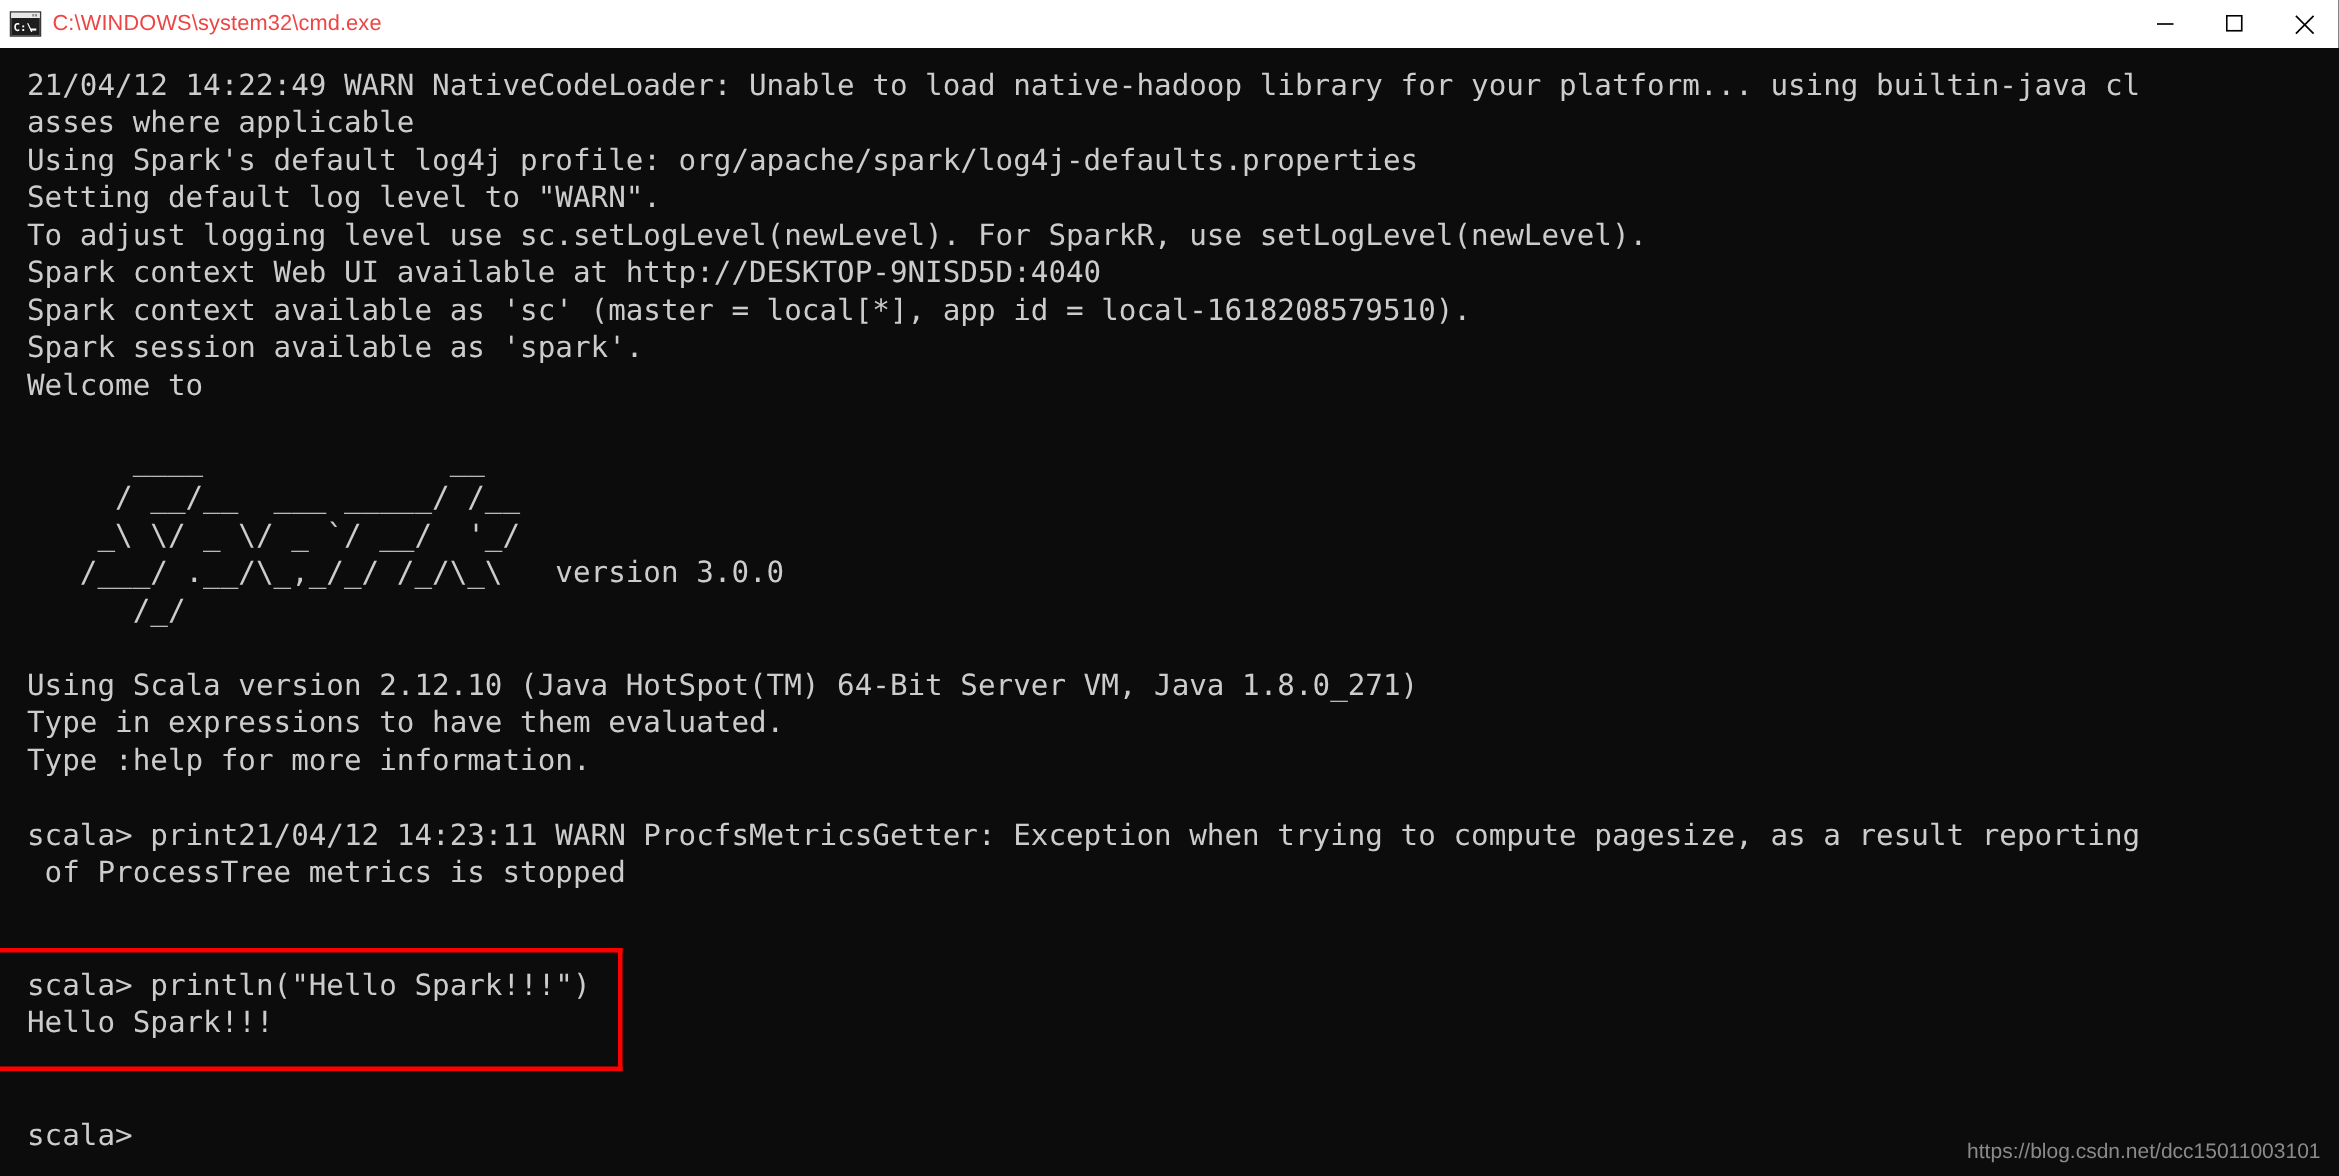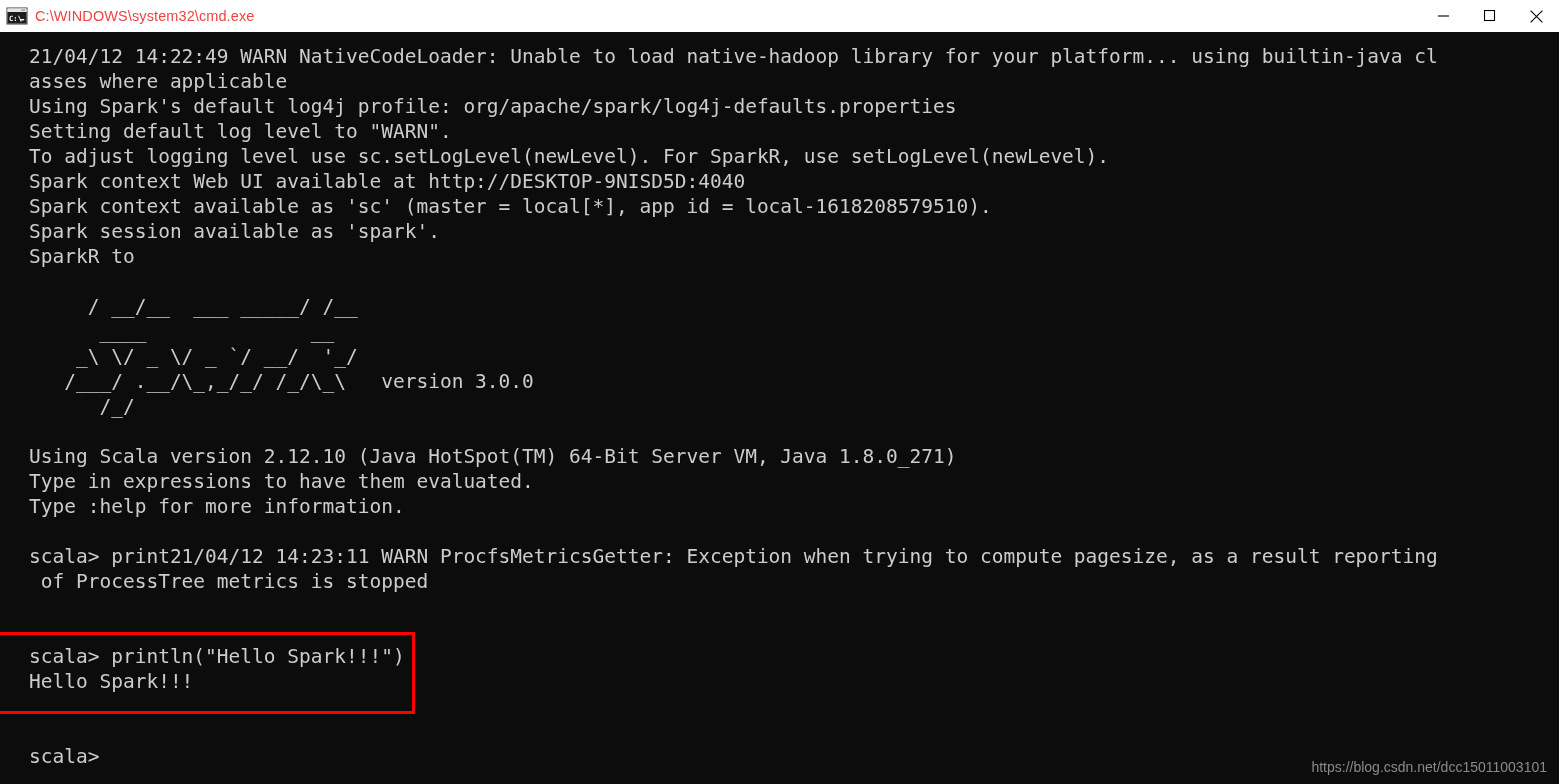--- a/index.html
+++ b/index.html
@@ -57,21 +57,21 @@
   
   .terminal {
     position: relative;
     width: 1559px;
     height: 752px;
     background: #0c0c0c;
     overflow: hidden;
   }
   .screen {
     position: absolute;
-    left: 17px;
+    left: 6px;
     top: 0;
     padding: 12px;
     margin: 0;
   }
   .line {
     font-family: "DejaVu Sans Mono", monospace;
     font-size: 19.5px;
     line-height: 25px;
     height: 25px;
     color: #cccccc;
@@ -143,24 +143,24 @@
 <div class="terminal">
   <div class="screen" id="screen">
       <div class="line">21/04/12 14:22:49 WARN NativeCodeLoader: Unable to load native-hadoop library for your platform... using builtin-java cl</div>
       <div class="line">asses where applicable</div>
       <div class="line">Using Spark's default log4j profile: org/apache/spark/log4j-defaults.properties</div>
       <div class="line">Setting default log level to "WARN".</div>
       <div class="line">To adjust logging level use sc.setLogLevel(newLevel). For SparkR, use setLogLevel(newLevel).</div>
       <div class="line">Spark context Web UI available at http://DESKTOP-9NISD5D:4040</div>
       <div class="line">Spark context available as 'sc' (master = local[*], app id = local-1618208579510).</div>
       <div class="line">Spark session available as 'spark'.</div>
-      <div class="line">SparkR to</div>
+      <div class="line">Welcome to</div>
       <div class="line blank"></div>
+      <div class="line">      ____              __</div>
       <div class="line">     / __/__  ___ _____/ /__</div>
-      <div class="line">      ____              __</div>
       <div class="line">    _\ \/ _ \/ _ `/ __/  '_/</div>
       <div class="line">   /___/ .__/\_,_/_/ /_/\_\   version 3.0.0</div>
       <div class="line">      /_/</div>
       <div class="line blank"></div>
       <div class="line">Using Scala version 2.12.10 (Java HotSpot(TM) 64-Bit Server VM, Java 1.8.0_271)</div>
       <div class="line">Type in expressions to have them evaluated.</div>
       <div class="line">Type :help for more information.</div>
       <div class="line blank"></div>
       <div class="line">scala&gt; print21/04/12 14:23:11 WARN ProcfsMetricsGetter: Exception when trying to compute pagesize, as a result reporting</div>
       <div class="line"> of ProcessTree metrics is stopped</div>

